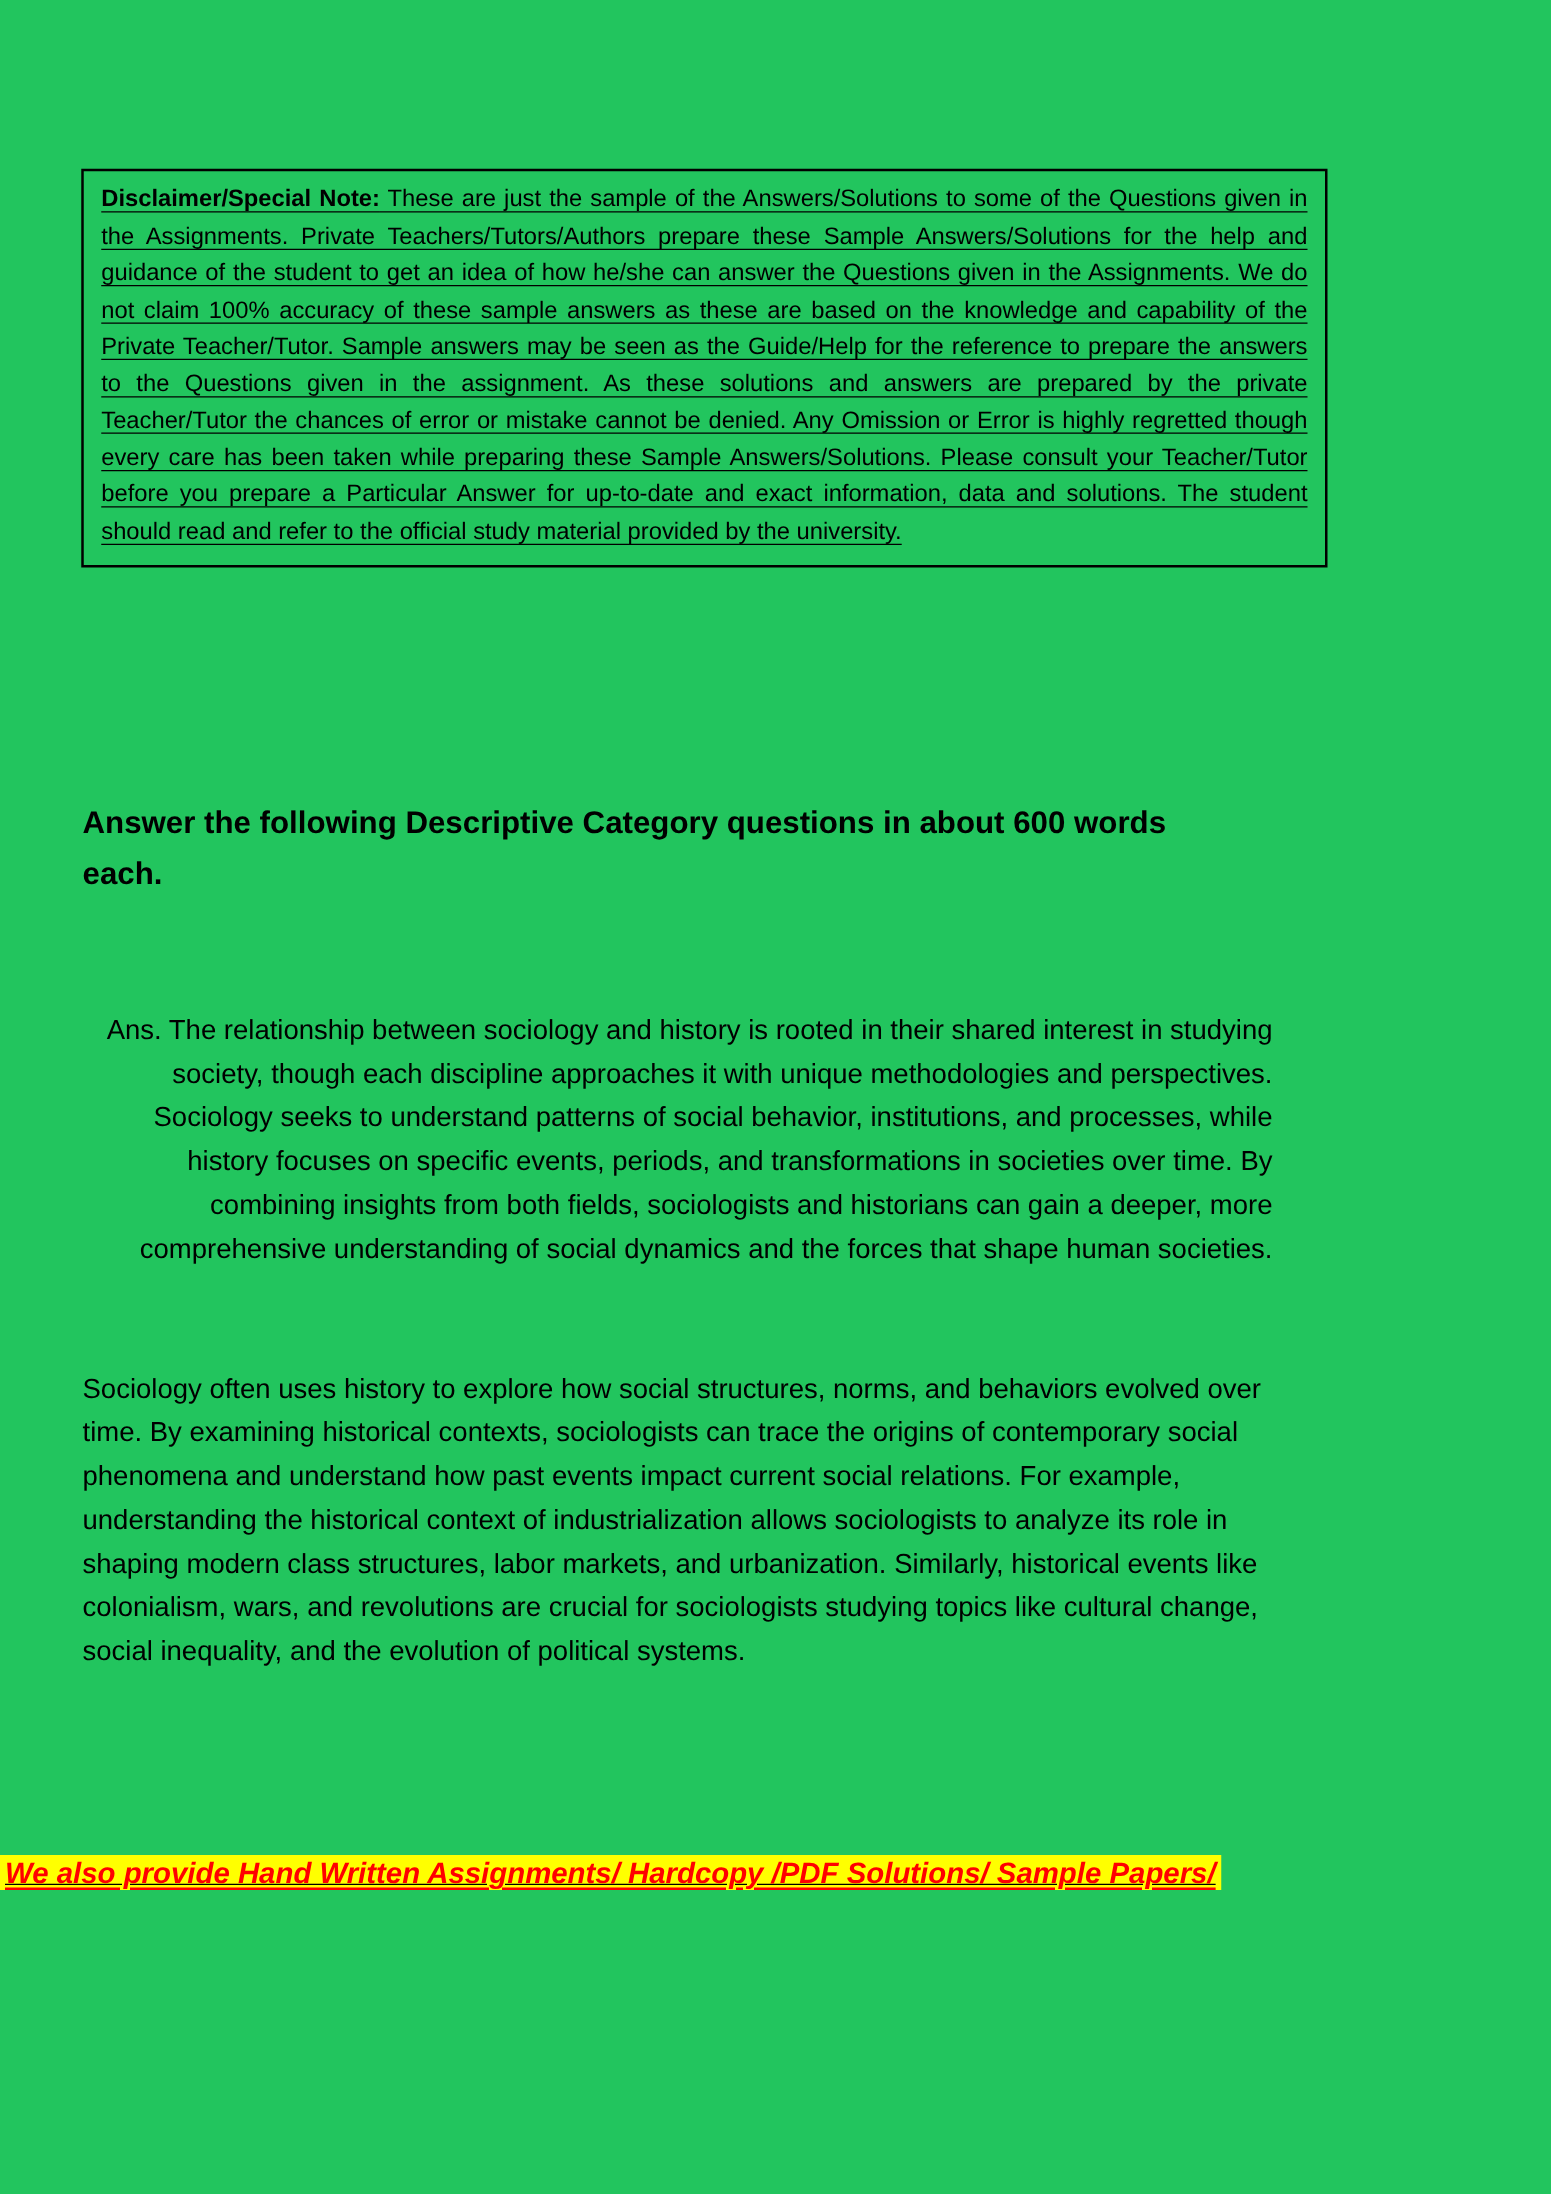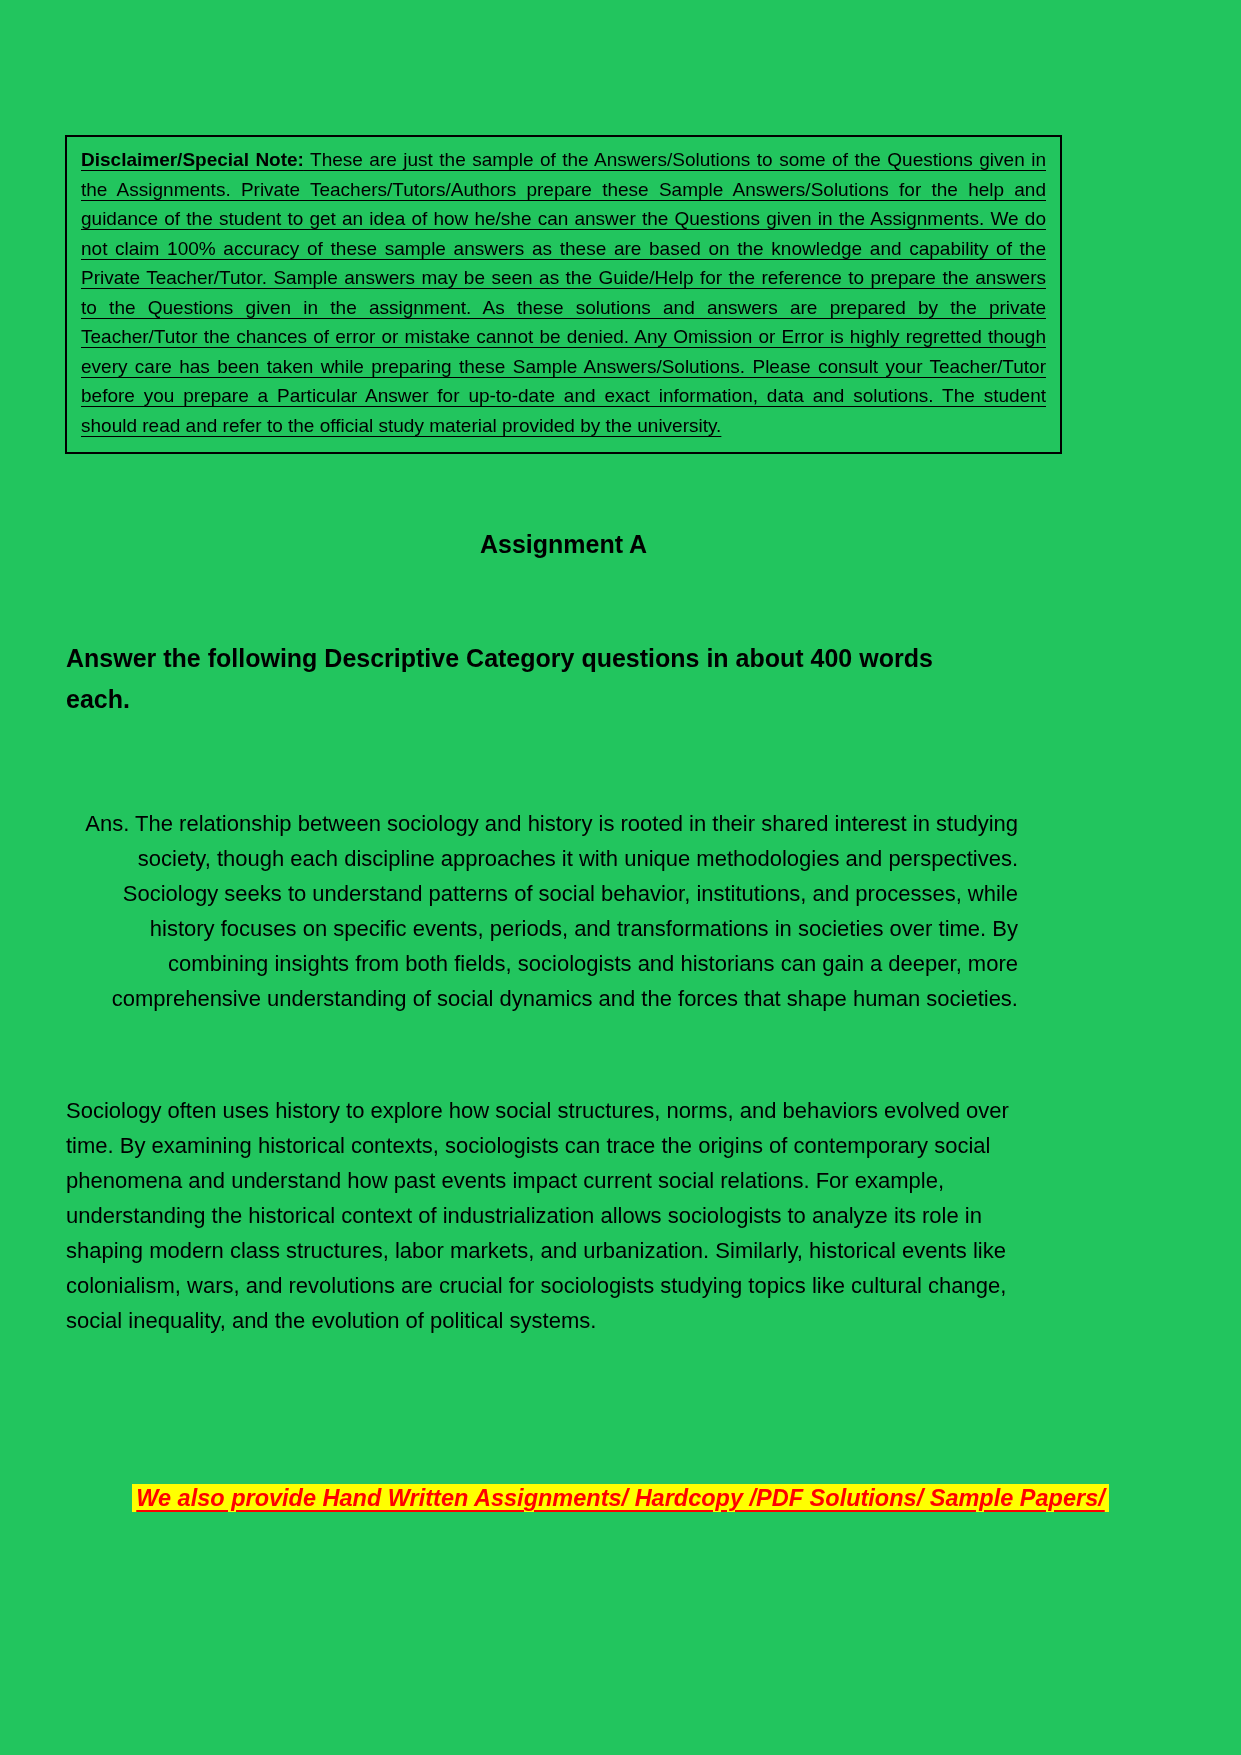--- a/index.html
+++ b/index.html
@@ -83,21 +83,22 @@
     text-align: right;
   }
   .body-paragraph.second {
     top: 1093px;
   }
   .footer {
     position: absolute;
     left: 0;
     top: 1481px;
     width: 100%;
-    text-align: center;
+    text-align: left;
+    text-decoration: underline;
   }
   .footer-line {
     margin-bottom: 2px;
     line-height: 34px;
   }
   .highlight {
     display: inline;
     background: #ffff00;
     color: #ff0000;
     font-size: 23.5px;
@@ -110,23 +111,22 @@
 </style>
 </head>
 <body>
 
 <div class="page">
 
   <div class="disclaimer-box">
     <p class="disclaimer-text"><strong class="disclaimer-label">Disclaimer/Special Note:</strong><span> These are just the sample of the Answers/Solutions to some of the Questions given in the Assignments. Private Teachers/Tutors/Authors prepare these Sample Answers/Solutions for the help and guidance of the student to get an idea of how he/she can answer the Questions given in the Assignments. We do not claim 100% accuracy of these sample answers as these are based on the knowledge and capability of the Private Teacher/Tutor. Sample answers may be seen as the Guide/Help for the reference to prepare the answers to the Questions given in the assignment. As these solutions and answers are prepared by the private Teacher/Tutor the chances of error or mistake cannot be denied. Any Omission or Error is highly regretted though every care has been taken while preparing these Sample Answers/Solutions. Please consult your Teacher/Tutor before you prepare a Particular Answer for up-to-date and exact information, data and solutions. The student should read and refer to the official study material provided by the university.</span></p>
   </div>
 
-  <h1 class="assignment-title">Assignment A</h1>
 
-  <h2 class="instruction-heading">Answer the following Descriptive Category questions in about 400 words each.</h2>
+  <h2 class="instruction-heading">Answer the following Descriptive Category questions in about 600 words each.</h2>
 
 
   <p class="body-paragraph first">Ans. The relationship between sociology and history is rooted in their shared interest in studying society, though each discipline approaches it with unique methodologies and perspectives. Sociology seeks to understand patterns of social behavior, institutions, and processes, while history focuses on specific events, periods, and transformations in societies over time. By combining insights from both fields, sociologists and historians can gain a deeper, more comprehensive understanding of social dynamics and the forces that shape human societies.</p>
 
   <p class="body-paragraph second">Sociology often uses history to explore how social structures, norms, and behaviors evolved over time. By examining historical contexts, sociologists can trace the origins of contemporary social phenomena and understand how past events impact current social relations. For example, understanding the historical context of industrialization allows sociologists to analyze its role in shaping modern class structures, labor markets, and urbanization. Similarly, historical events like colonialism, wars, and revolutions are crucial for sociologists studying topics like cultural change, social inequality, and the evolution of political systems.</p>
 
   <div class="footer">
     <div class="footer-line"><span class="highlight">We also provide Hand Written Assignments/ Hardcopy /PDF Solutions/ Sample Papers/</span></div>
   </div>
 

